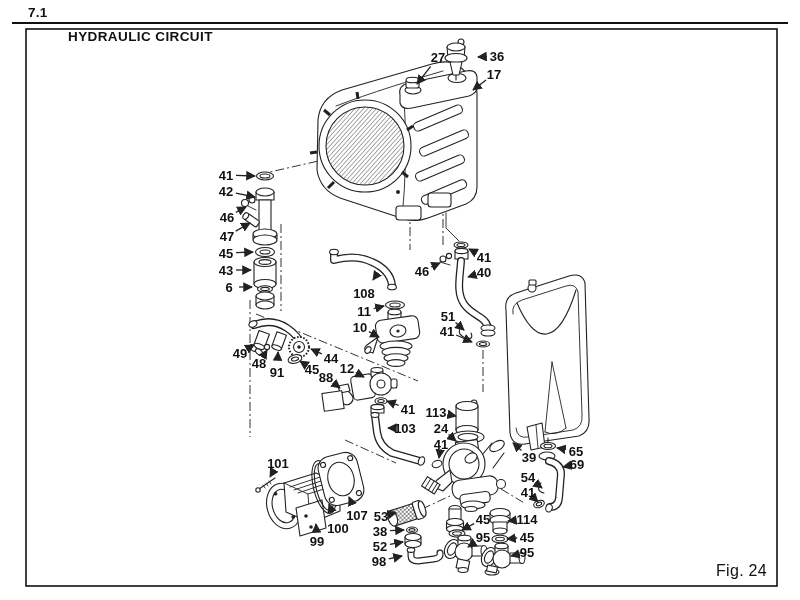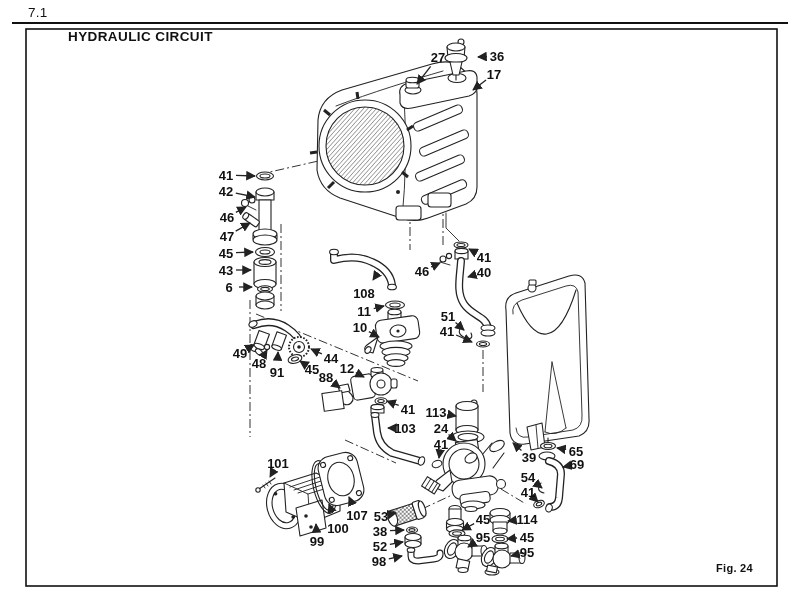--- a/index.html
+++ b/index.html
@@ -1,21 +1,21 @@
 <!DOCTYPE html>
 <html><head>
 <meta charset="utf-8">
 <style>
   html,body{margin:0;padding:0;background:#fff;}
   .page{position:relative;width:800px;height:600px;background:#fff;overflow:hidden;
         font-family:"Liberation Sans",sans-serif;color:#111;}
-  .hdr-section{position:absolute;left:28px;top:5px;font-size:13.5px;font-weight:normal;letter-spacing:.3px;}
+  .hdr-section{position:absolute;left:28px;top:5px;font-size:13.5px;font-weight:bold;letter-spacing:.3px;}
   .hdr-title{position:absolute;left:68px;top:5px;font-size:13.5px;font-weight:bold;letter-spacing:.4px;margin-top:24px;}
   .hdr-rule{position:absolute;left:12px;right:12px;top:22px;height:2px;background:#111;}
-  .fig-caption{position:absolute;left:716px;top:562px;font-size:11px;font-weight:700;letter-spacing:.3px;}
+  .fig-caption{position:absolute;left:716px;top:562px;font-size:16px;font-weight:400;letter-spacing:.3px;}
   svg{position:absolute;left:0;top:0;}
   .ln{stroke:#222;fill:none;stroke-width:1.1;stroke-linecap:round;stroke-linejoin:round;}
   .fw{fill:#fff;stroke:#222;stroke-width:1.1;stroke-linejoin:round;}
   .pipe-o{fill:none;stroke:#222;stroke-width:8;stroke-linecap:round;stroke-linejoin:round;}
   .pipe-i{fill:none;stroke:#fff;stroke-width:5.4;stroke-linecap:round;stroke-linejoin:round;}
   .pipe-o.thin{stroke-width:7;} .pipe-i.thin{stroke-width:4.6;}
   .dash{stroke:#333;stroke-width:1;fill:none;stroke-dasharray:9 3 2 3;}
   .callout-text{font-family:"Liberation Sans",sans-serif;font-size:13px;font-weight:bold;fill:#111;}
   .leader{stroke:#222;stroke-width:1.3;fill:none;}
   .thin{stroke-width:.9;}

